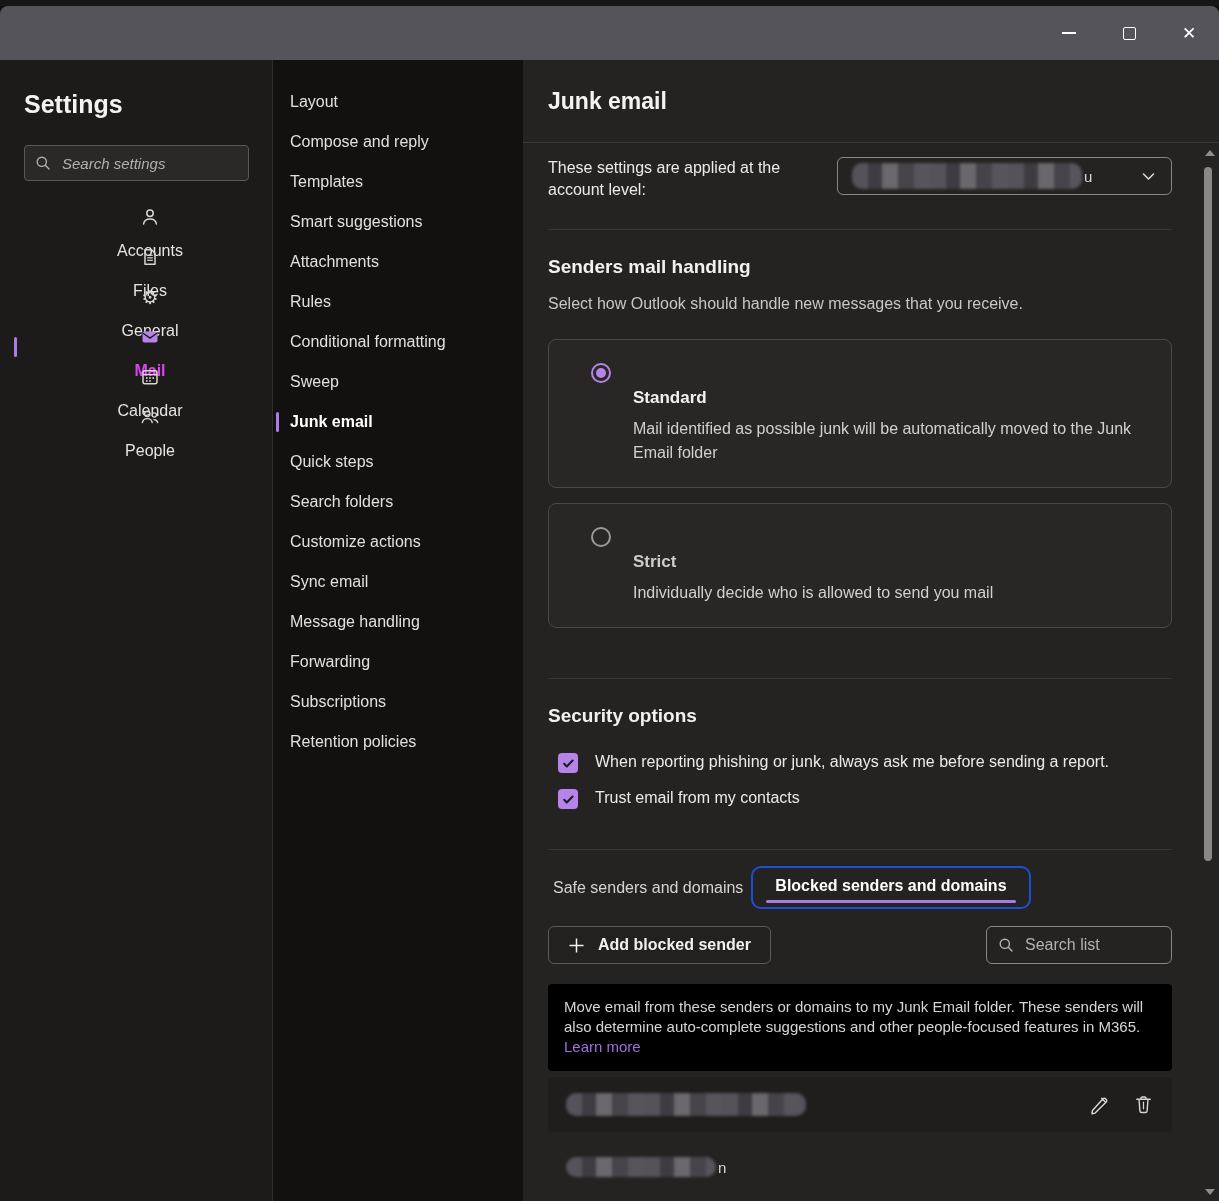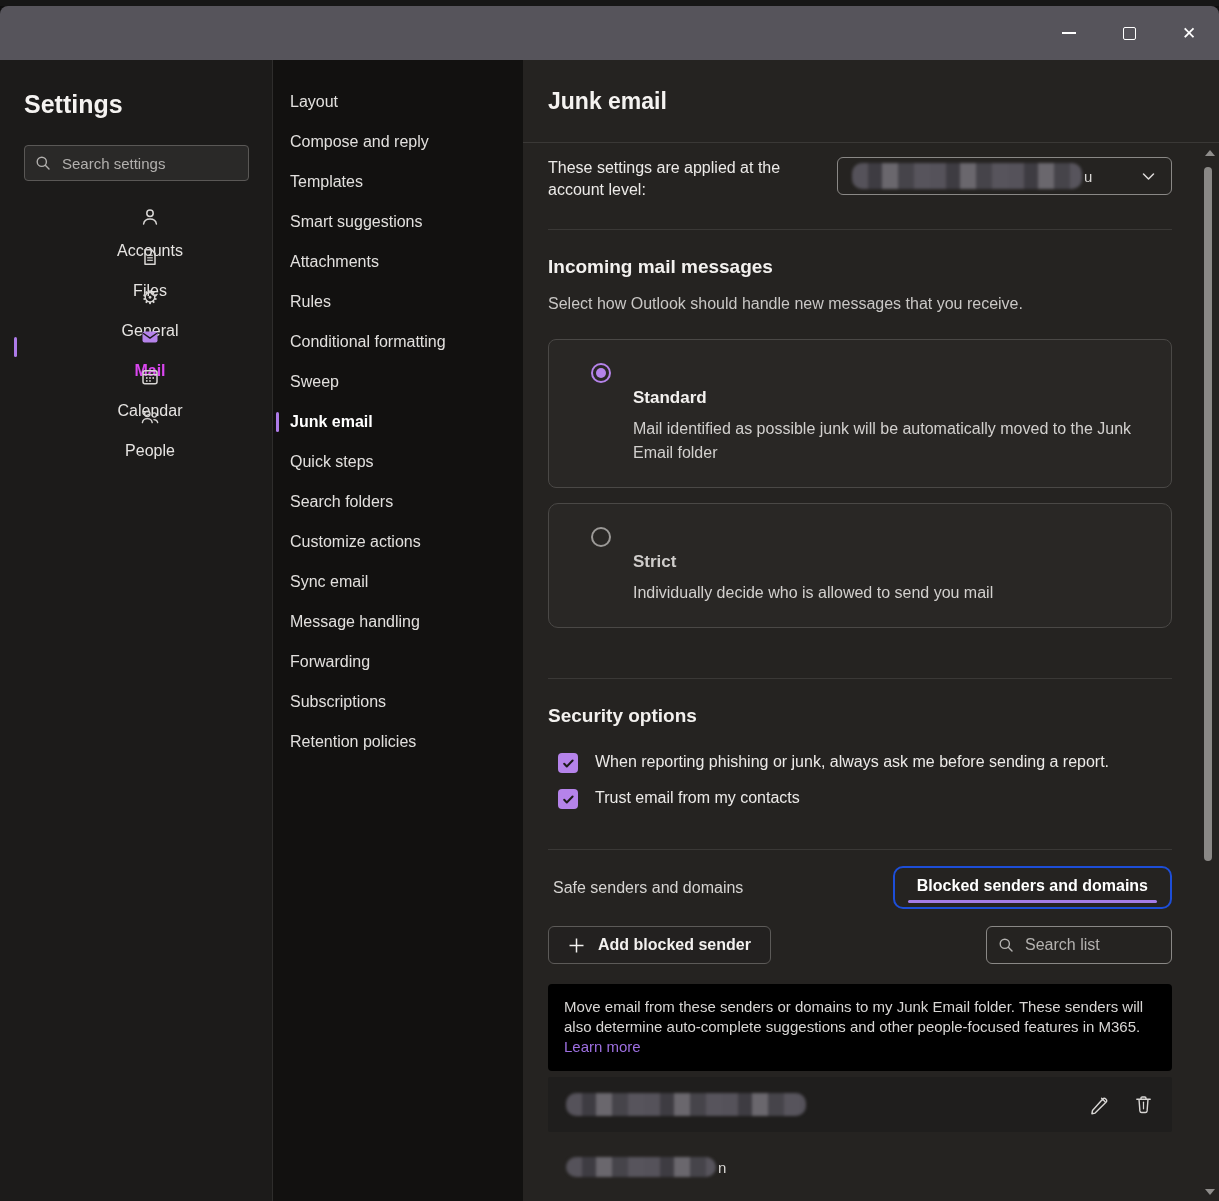--- a/index.html
+++ b/index.html
@@ -30,21 +30,21 @@
     padding-top:30px; flex:0 0 273px;
   }
   .settings-title { font-size:25px; font-weight:bold; margin:0 0 26px 24px; color:#f5f3f1; }
   .searchbox {
     margin-left:24px; width:225px; height:36px;
     border:1px solid #5a5856; border-radius:4px; background:#2a2928;
     display:flex; align-items:center; gap:9px; padding:0 10px;
   }
   .searchbox input {
     background:transparent; border:none; outline:none; flex:1;
-    color:#ffffff; font-size:15px; font-family:"Liberation Sans", sans-serif;
+    color:#ffffff; font-size:15px; font-family:"Liberation Sans", sans-serif;font-style:italic;
   }
   .searchbox input::placeholder { color:#b2b0ae; }
   .side-items { margin-top:26px; }
   .side-item {
     position:relative; height:40px; display:flex; align-items:center;
     gap:15px; padding-left:28px; font-size:16px; color:#e6e4e2; cursor:pointer;flex-direction:column;
   }
   .side-item.selected { font-weight:bold; color:#d946ef;justify-content:space-between; }
   .side-item.selected::before {
     content:""; position:absolute; left:14px; top:10px;
@@ -101,37 +101,37 @@
   .hr.m3 { margin-top:40px; }
 
   .sec-heading { margin:26px 0 0; font-size:19px; font-weight:bold; color:#f3f1ef; }
   .sec-heading.tight { margin-top:22px; }
   .subtitle { margin-top:17px; font-size:16px; color:#c9c7c5; }
 
   .option-card {
     margin-top:26px; border:1px solid #4a4846; background:#292725;
     border-radius:8px; padding:20px 20px 22px 42px; display:flex; gap:22px; cursor:pointer;
   }
-  .option-card.second { margin-top:15px;border-radius:10px; }
+  .option-card.second { margin-top:15px; }
   .radio { width:20px; height:20px; border-radius:50%; flex:0 0 20px; margin-top:3px; }
   .radio.on { border:2px solid #b583ea; display:flex; align-items:center; justify-content:center; }
   .radio.on i { width:10px; height:10px; border-radius:50%; background:#b583ea; }
   .radio.off { border:2px solid #9b9997; }
   .option-title { font-size:17px; font-weight:bold; color:#f3f1ef;margin-top:28px; }
   .option-title.dim { color:#cfcdcb; font-weight:600; }
   .option-desc { margin-top:9px; font-size:16px; line-height:24px; color:#d2d0ce; max-width:540px; }
 
   .check-row { display:flex; gap:17px; align-items:flex-start; margin-top:26px; padding-left:10px; font-size:16px; color:#eceae8; }
   .check-row.second { margin-top:16px; }
   .checkbox {
     width:20px; height:20px; border-radius:4px; background:#b583ea; flex:0 0 20px;
     display:flex; align-items:center; justify-content:center; cursor:pointer;
   }
 
-  .tabs-row { display:flex; align-items:center; margin-top:16px;justify-content:space-between; }
+  .tabs-row { display:flex; align-items:center; margin-top:16px; }
   .tab-plain { font-size:16px; color:#d6d4d2; padding-left:5px; cursor:pointer; }
   .tab-active {
     position:relative; margin-left:8px; border:2px solid #1d4ed8; border-radius:10px;
     padding:9px 22px 12px; font-size:16px; font-weight:bold; color:#ffffff; cursor:pointer;
   }
   .tab-active::after {
     content:""; position:absolute; left:13px; right:13px; bottom:4px;
     height:3px; border-radius:2px; background:#a47ce8;
   }
 
@@ -300,21 +300,21 @@
             <span class="dd-chevron">
               <svg width="17" height="17" viewBox="0 0 17 17">
                   <path d="M3.5 6l5 5 5-5" fill="none" stroke="#dddbd9" stroke-width="1.5" stroke-linecap="round" stroke-linejoin="round"></path>
                 </svg>
             </span>
           </div>
         </div>
 
         <div class="hr m1"></div>
 
-        <h3 class="sec-heading">Incoming mail messages</h3>
+        <h3 class="sec-heading">Senders mail handling</h3>
         <div class="subtitle">Select how Outlook should handle new messages that you receive.</div>
 
         <div class="option-card">
           <span class="radio on">
               <i></i>
             </span>
           <div>
             <div class="option-title">Standard</div>
             <div class="option-desc">Mail identified as possible junk will be automatically moved to the Junk Email folder</div>
           </div>

